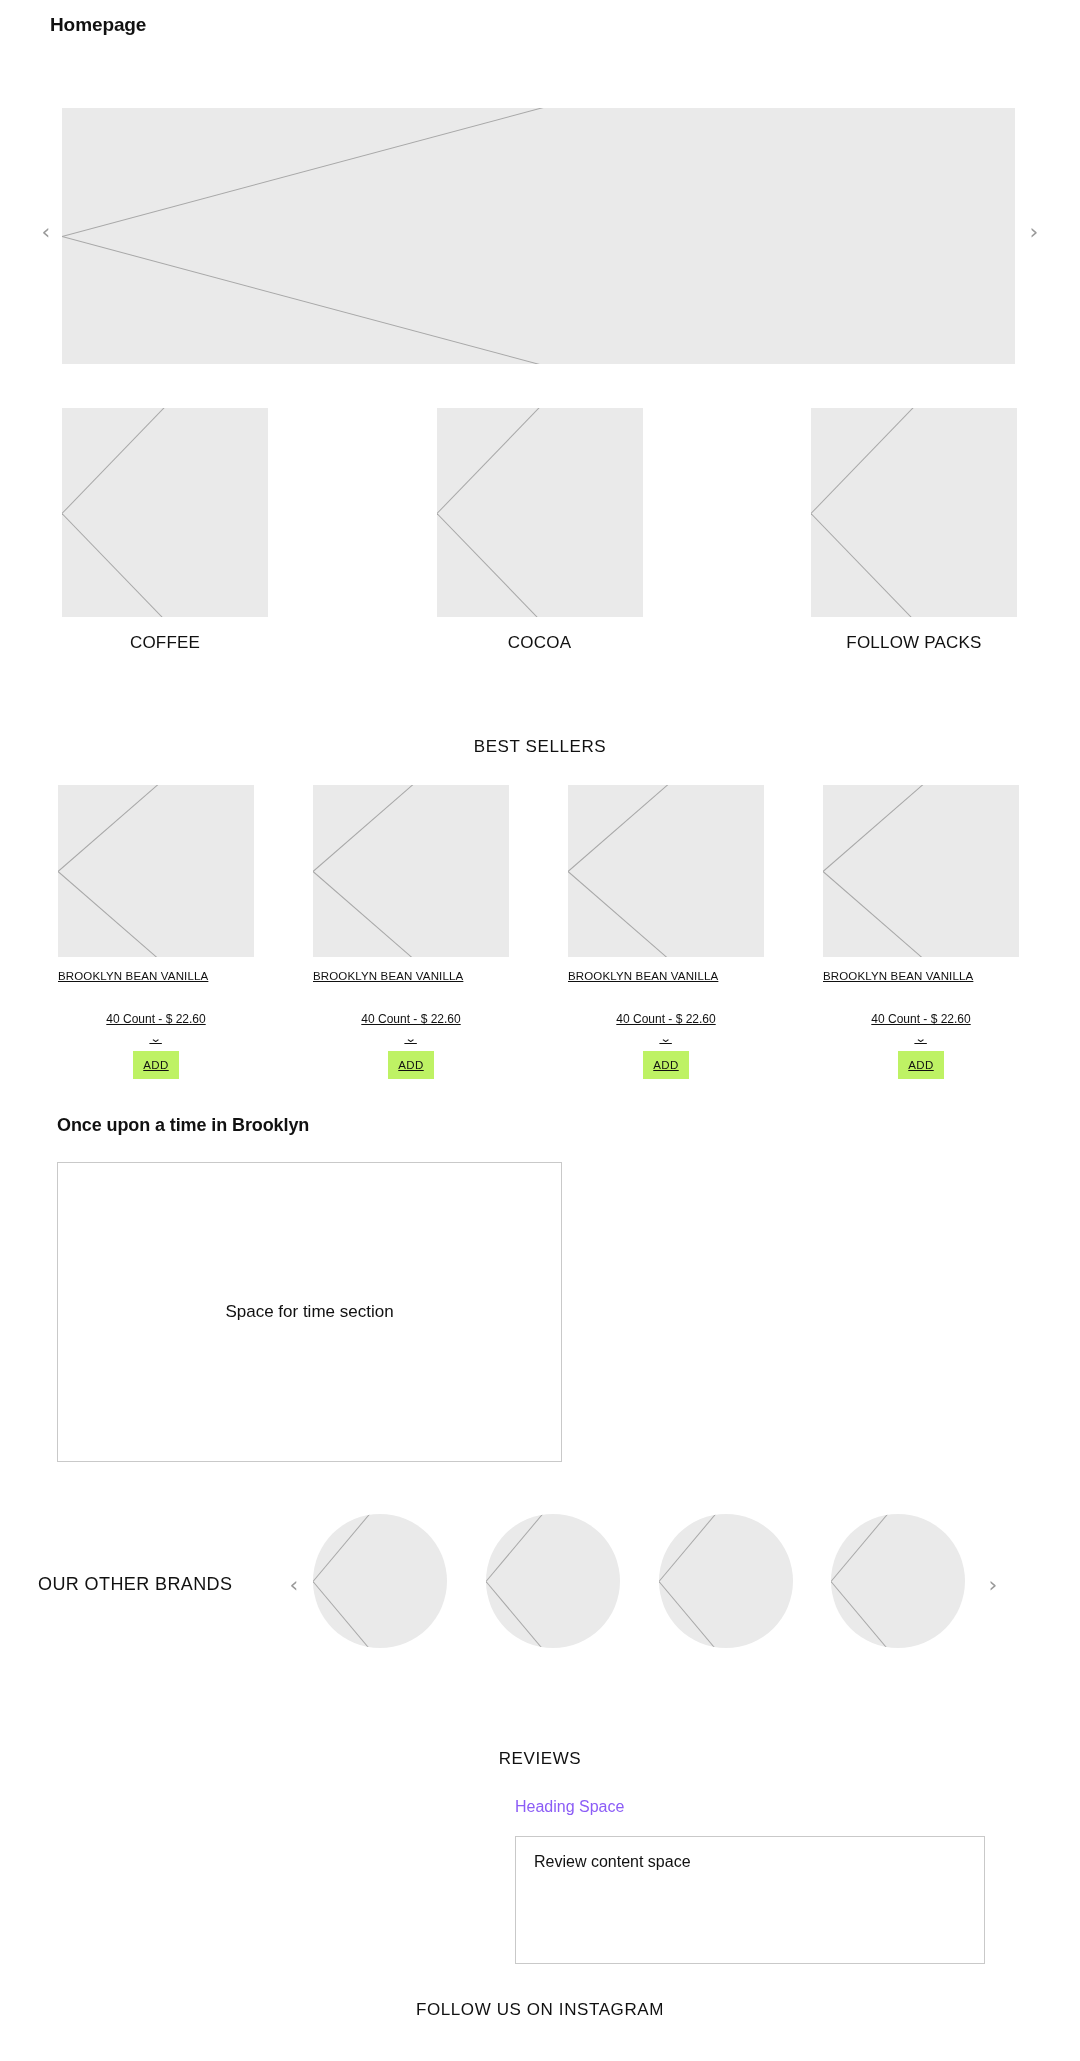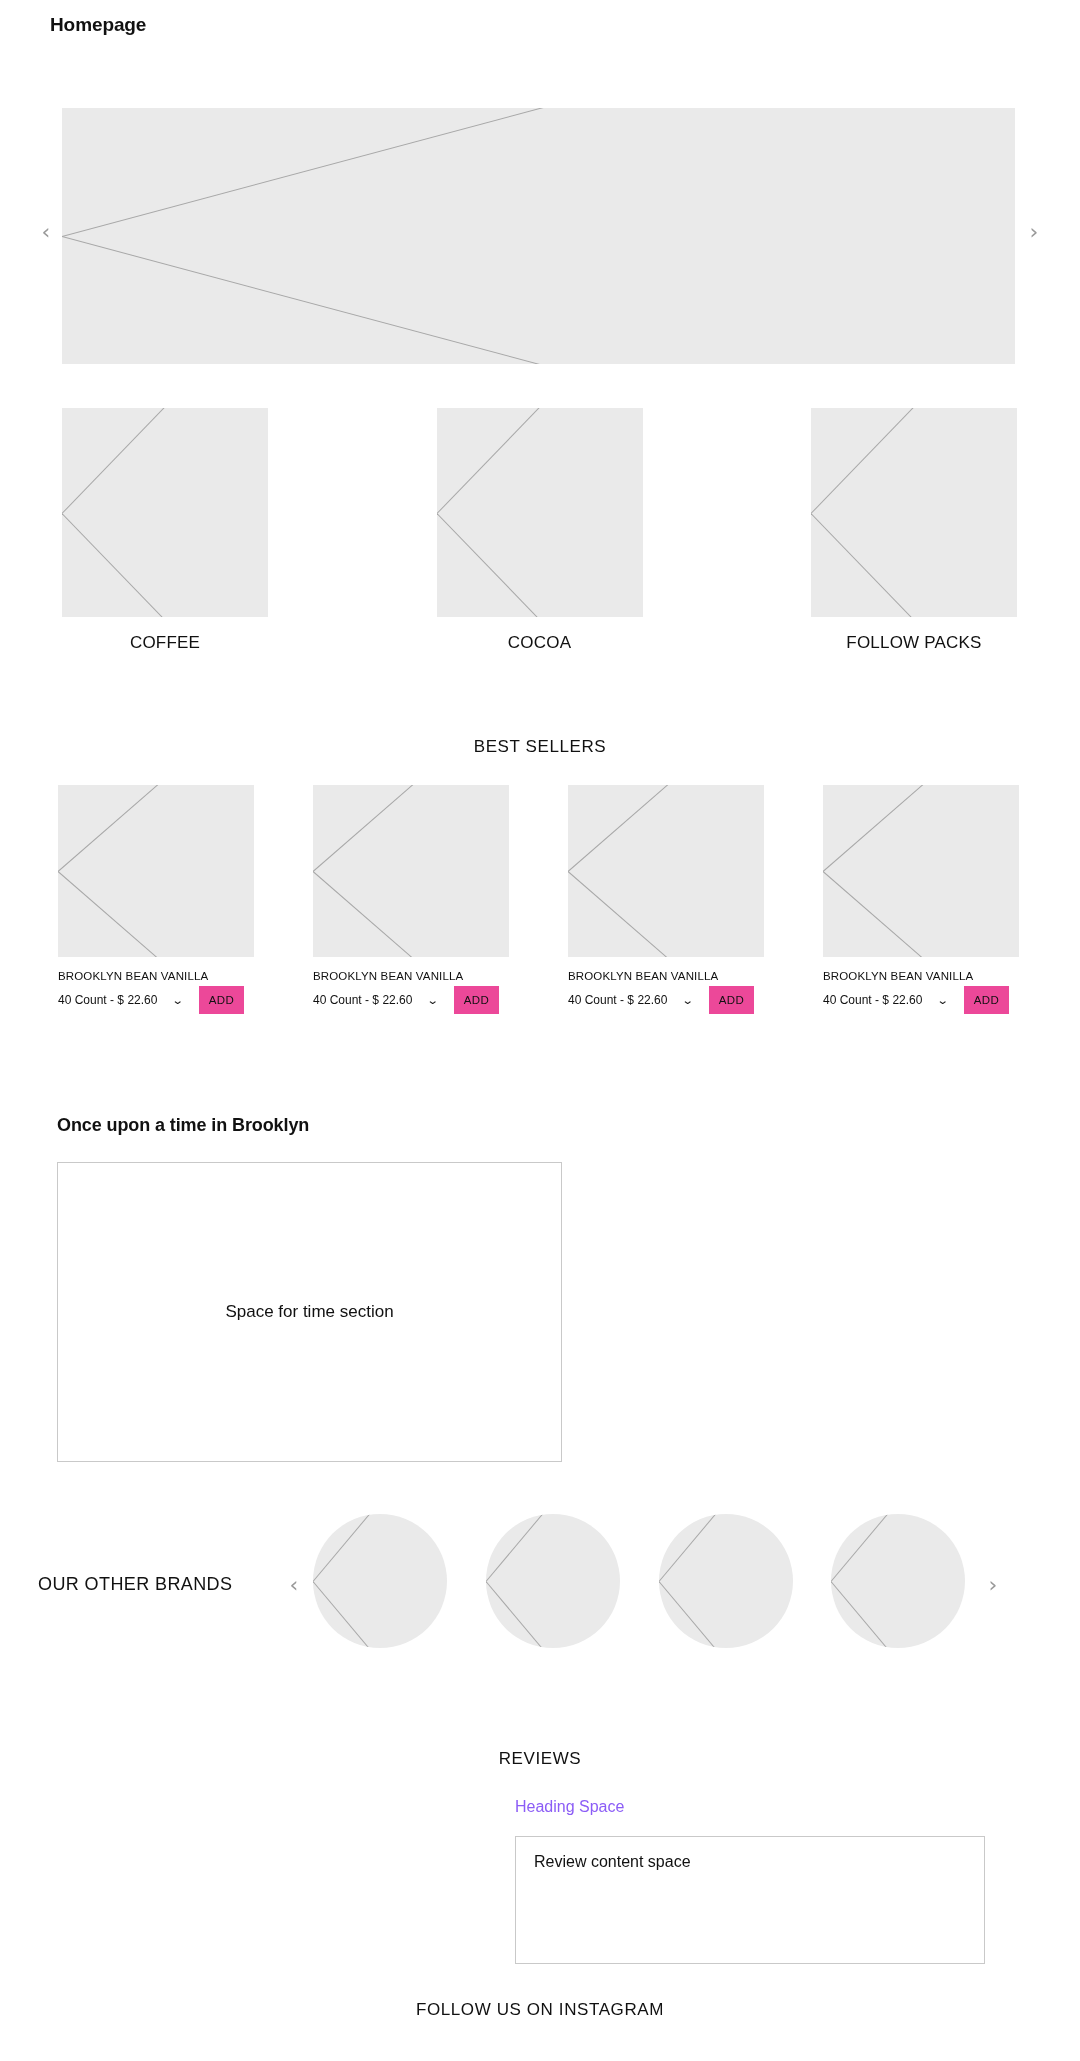--- a/index.html
+++ b/index.html
@@ -125,58 +125,60 @@
   .bs-head { top: 737px; }
 
   .bs-row {
     position: absolute;
     left: 58px;
     top: 785px;
     width: 961px;
     height: 250px;
     display: flex;
     justify-content: space-between;
+    text-decoration: underline;
   }
   .bs-card {
     width: 196px;
     position: relative;
   }
   .bs-img {
     width: 196px;
     height: 172px;
     --ang: 41deg;
   }
   .bs-img::before, .ph.bs-img::after { width: 270px; }
   .bs-title {
     margin-top: 13px;
     font-size: 11.5px;
     letter-spacing: 0.15px;
     white-space: nowrap;
   }
   .bs-controls {
-    margin-top: 4px;
+    margin-top: 30px;
     display: flex;
     align-items: center;
-    gap: 16px;
+    gap: 7px;
+    flex-direction: column;
   }
   .bs-variant {
     font-size: 12px;
     white-space: nowrap;
     color: #111;
   }
   .bs-caret {
     font-size: 11px;
     color: #111;
     line-height: 1;
     font-family: "DejaVu Sans", sans-serif;
     transform: scaleX(1.35);
     display: inline-block;
   }
   .bs-add {
-    background: #ec4899;
+    background: #bef264;
     border: none;
     font-family: "Liberation Sans", sans-serif;
     font-size: 11.5px;
     letter-spacing: 0.4px;
     color: #111;
     padding: 8px 10px;
     cursor: pointer;
   }
 
   

